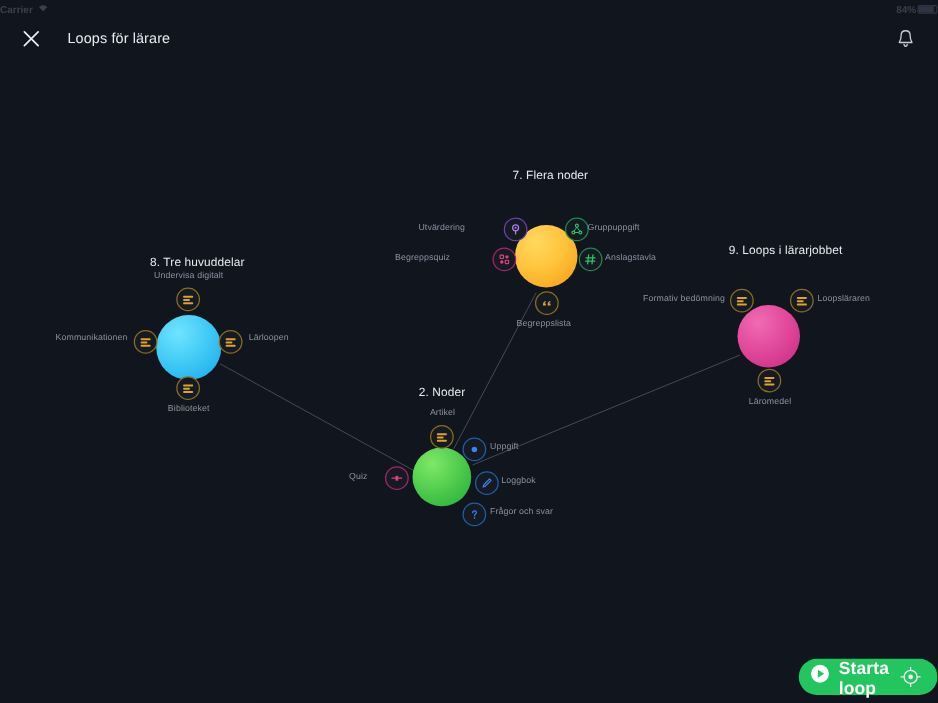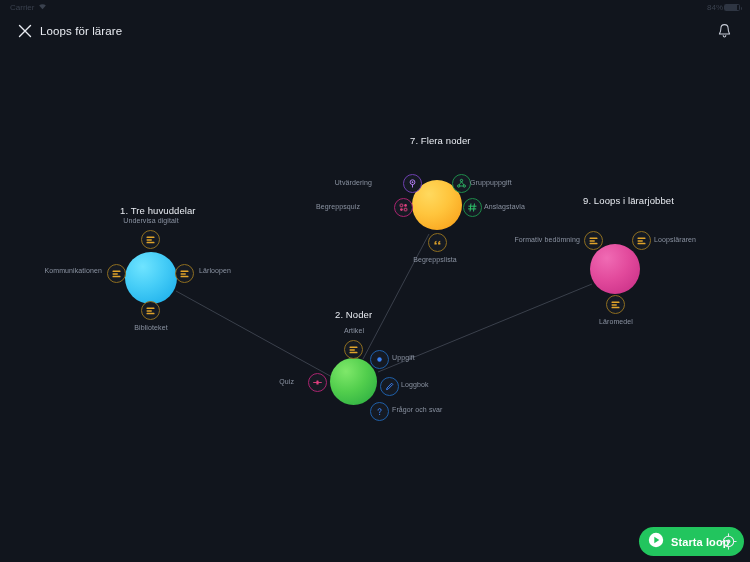--- a/index.html
+++ b/index.html
@@ -13,24 +13,25 @@
     position: relative;
     width: 750px; height: 562px;
     background: #11151d;
   }
 
   
   .statusbar {
     position: absolute; top: 0; left: 0;
     width: 750px; height: 14px;
     display: flex; align-items: center;
-    padding: 0 10px;
+    padding: 0 0;
     font-size: 8px;
     color: #3a414e;
     z-index: 40;
+    font-weight: bold;
   }
   .sb-left { display: flex; align-items: center; gap: 4px; }
   .sb-center {
     position: absolute; left: 0; right: 0;
     text-align: center; font-size: 8px; color: #3a414e;
   }
   .sb-right {
     margin-left: auto; display: flex; align-items: center; gap: 1px;
     position: relative; z-index: 2;
   }
@@ -53,21 +54,21 @@
     display: flex; align-items: center;
     padding: 0 14px;
     z-index: 30;
   }
   .nav-close {
     width: 22px; height: 22px;
     display: flex; align-items: center; justify-content: center;
     cursor: pointer;
   }
   .nav-title {
-    margin-left: 4px;
+    margin-left: 18px;
     font-size: 11.5px;
     color: #e9ecf2;
     letter-spacing: .1px;
   }
   .nav-bell {
     margin-left: auto;
     width: 24px; height: 24px;
     display: flex; align-items: center; justify-content: center;
     cursor: pointer;
   }
@@ -131,21 +132,21 @@
     position: absolute;
     left: 639px; top: 527px;
     height: 29px; padding: 0 14px 0 9px;
     border-radius: 15px;
     background: #22c55e;
     display: flex; align-items: center; gap: 7px;
     cursor: pointer;
     z-index: 25;
   }
   .start-btn .lbl {
-    font-size: 11px; font-weight: bold; color: #ffffff;
+    font-size: 14px; font-weight: bold; color: #ffffff;
     letter-spacing: .1px;
   }
   .recenter {
     position: absolute; left: 718px; top: 531px;
     width: 20px; height: 20px;
     display: flex; align-items: center; justify-content: center;
     cursor: pointer; z-index: 25;
   }
 </style>
 </head>
@@ -192,21 +193,21 @@
 
         <line x1="176" y1="243" x2="332" y2="329"></line>
 
         <line x1="429" y1="186" x2="363" y2="311"></line>
 
         <line x1="378" y1="324" x2="592" y2="236"></line>
       </g>
     </svg>
 
     <div class="cluster">
-      <div class="cluster-title" style="left:120px; top:157px;">1. Tre huvuddelar</div>
+      <div class="cluster-title" style="left:120px; top:157px;">8. Tre huvuddelar</div>
 
       <div class="sphere blue" style="left:125px; top:204px; width:52px; height:52px;"></div>
 
       <div class="nlabel c" style="left:94px; top:169px; width:114px;">Undervisa digitalt</div>
       <div class="node c-orange" style="left:141px; top:182px;">
         <svg width="11" height="11" viewBox="0 0 11 11">
           <rect x="1.5" y="2.6" width="8" height="1.5" rx=".6" fill="#e0a32a"></rect>
           <rect x="1.5" y="5.2" width="5.4" height="1.5" rx=".6" fill="#e0a32a"></rect>
           <rect x="1.5" y="7.8" width="8" height="1.5" rx=".6" fill="#e0a32a"></rect>
         </svg>

